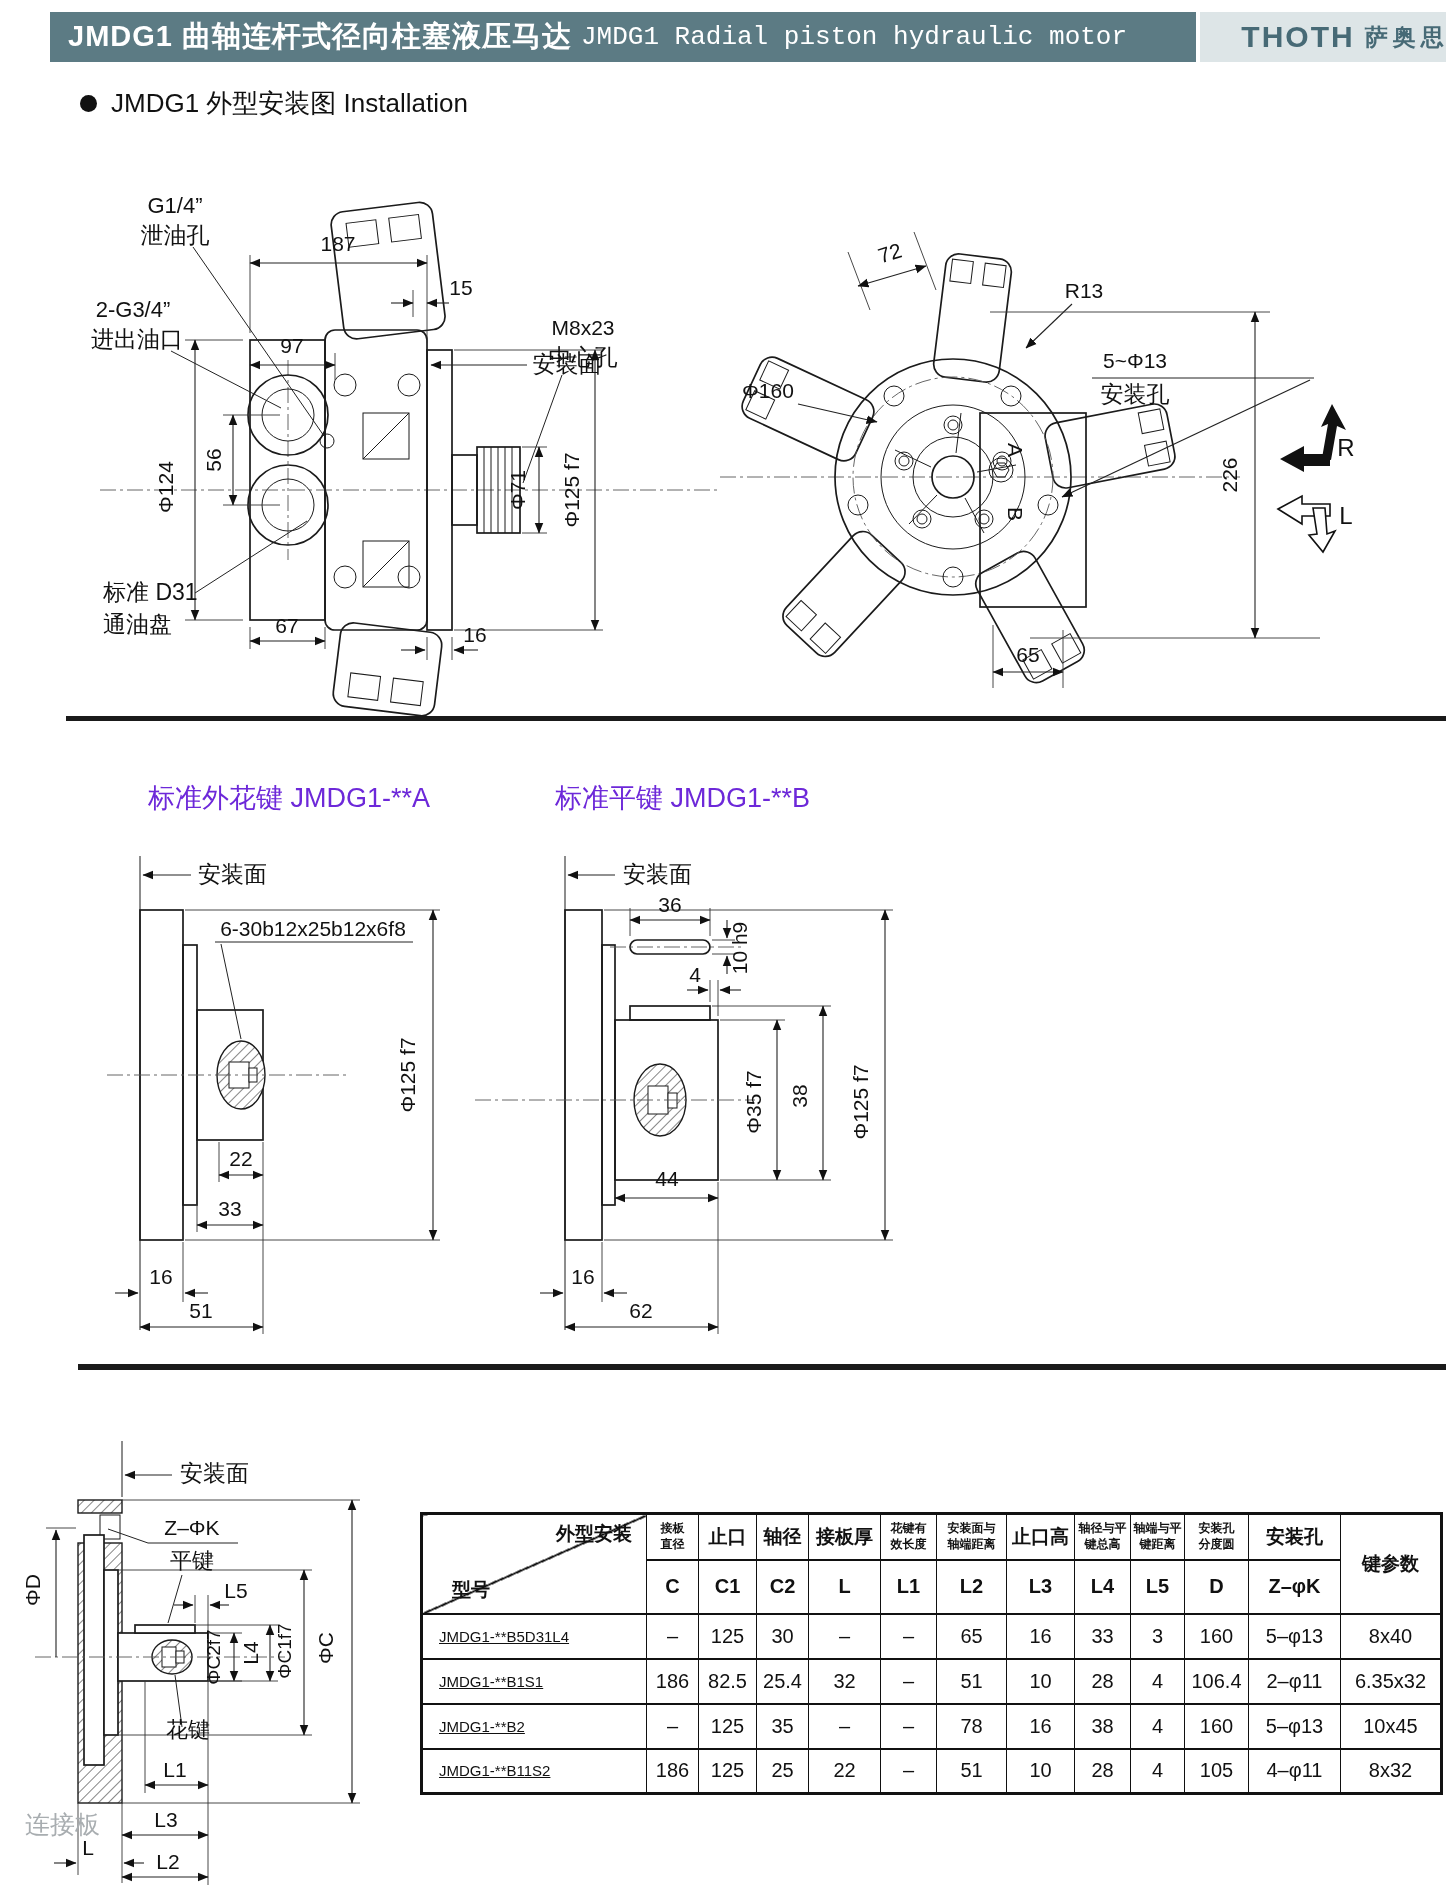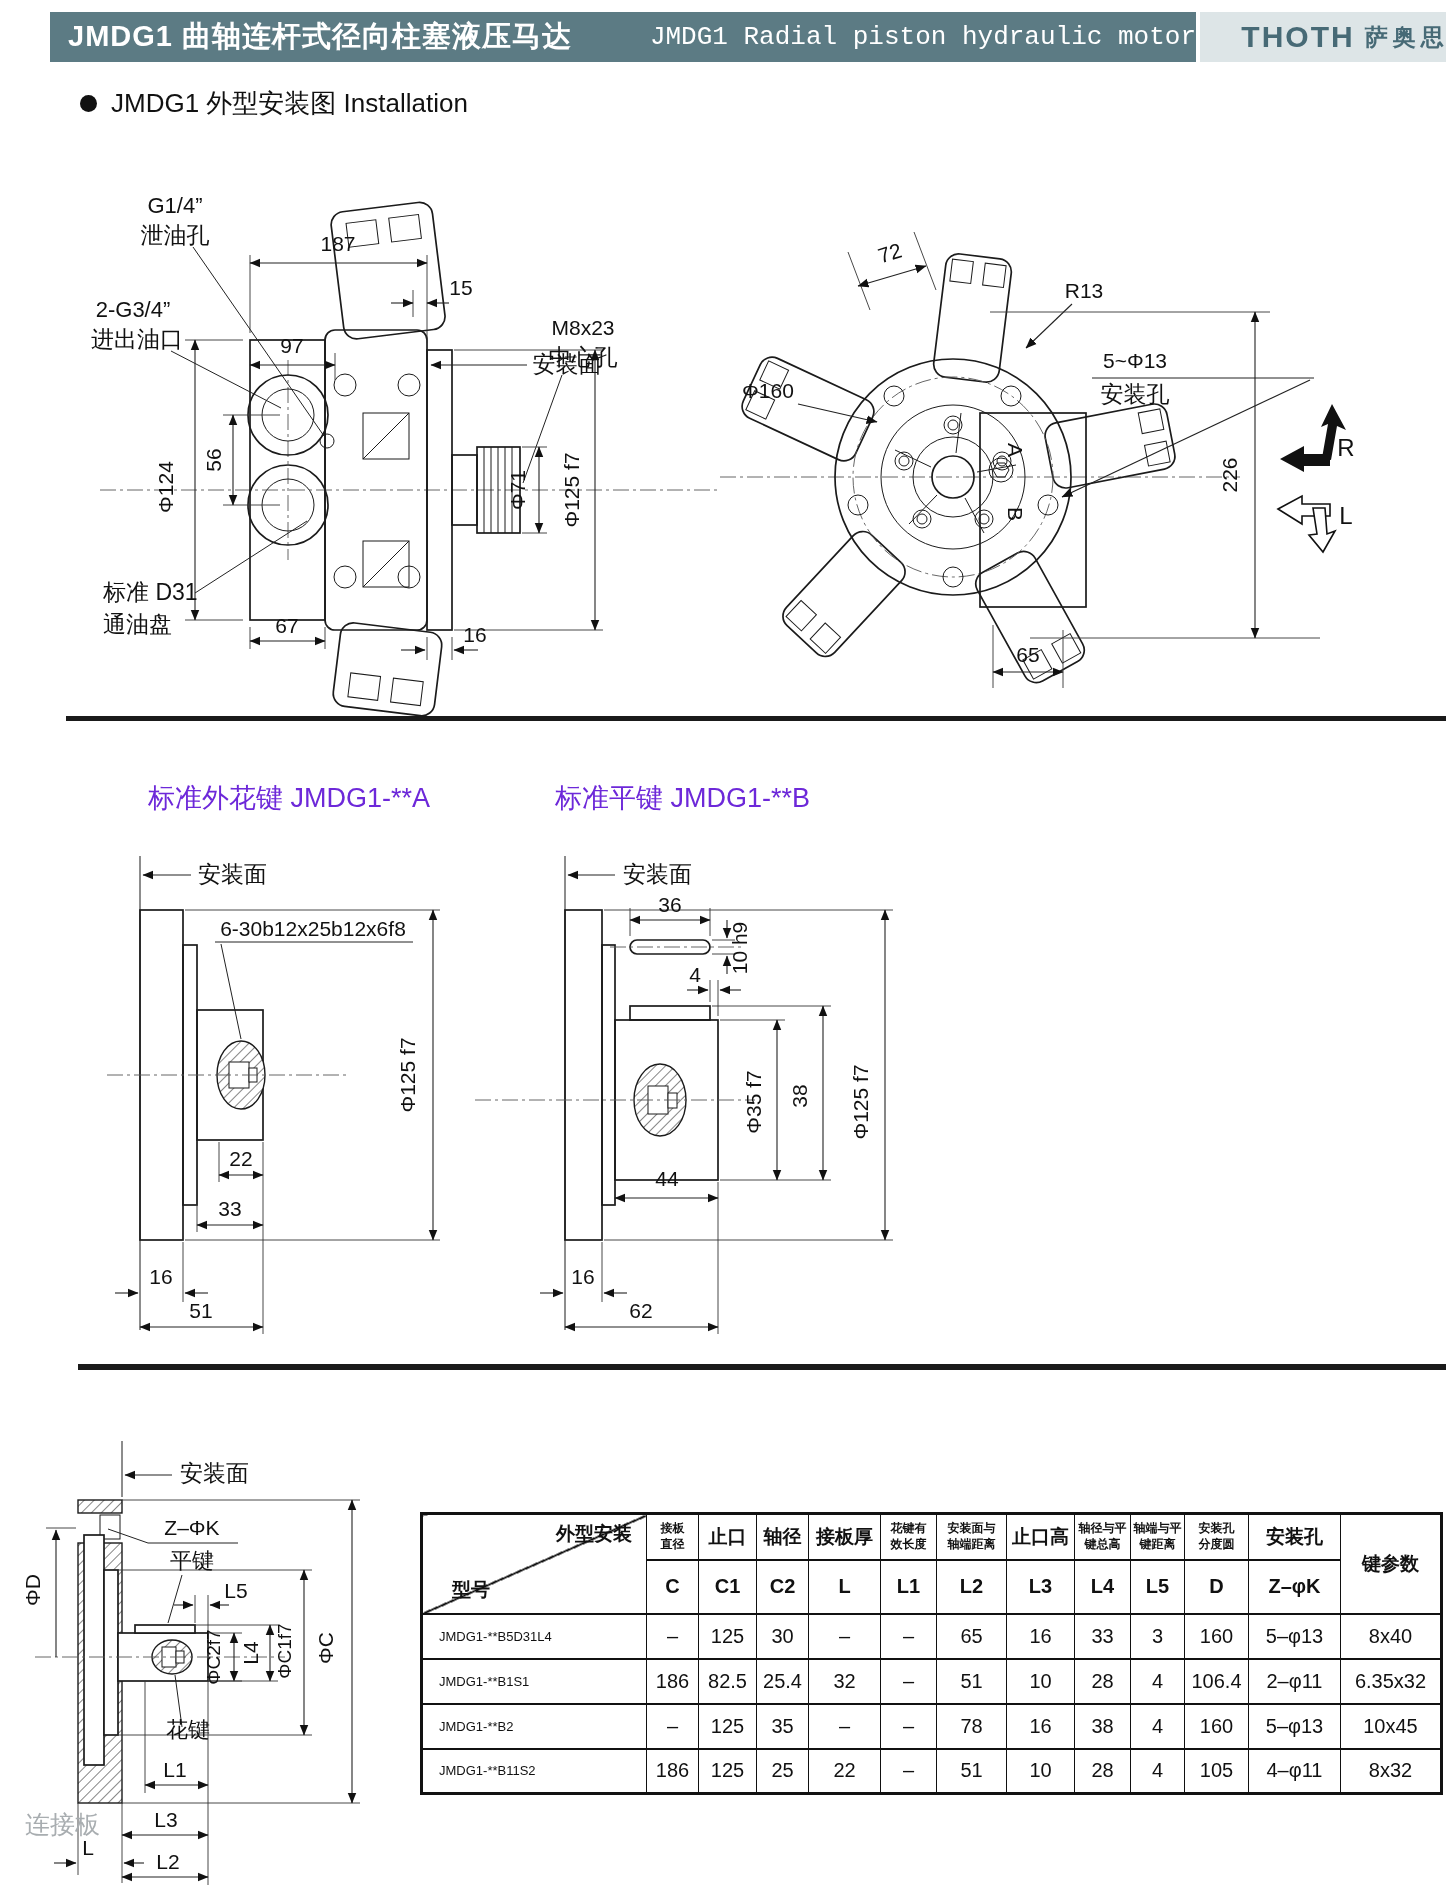--- a/index.html
+++ b/index.html
@@ -1,20 +1,20 @@
 <!DOCTYPE html>
 <html><head>
 <meta charset="utf-8">
 <style>
   html,body{margin:0;padding:0;background:#fff;}
   .page{position:relative;width:1446px;height:1896px;background:#fff;overflow:hidden;
         font-family:"Liberation Sans","DejaVu Sans",sans-serif;color:#111;}
   
   .topbar{position:absolute;left:50px;top:12px;width:1146px;height:50px;background:#5c7b84;
-          display:flex;align-items:center;justify-content:space-between;}
+          display:flex;align-items:center;}
   .topbar .zh{color:#fff;font-size:29px;font-weight:bold;margin-left:18px;letter-spacing:1px;white-space:nowrap;}
   .topbar .en{color:#fff;font-size:26px;margin-left:9px;white-space:nowrap;font-family:Liberation Mono, monospace;}
   .logo{position:absolute;left:1200px;top:12px;width:290px;height:50px;background:#dde5e7;
         display:flex;align-items:center;justify-content:center;gap:10px;}
   .logo .b{color:#476a76;font-size:30px;font-weight:bold;letter-spacing:2px;}
   .logo .bc{color:#476a76;font-size:23px;font-weight:bold;letter-spacing:5px;}
   
   .sect{position:absolute;left:80px;top:86px;font-size:26px;display:flex;align-items:center;gap:14px;}
   .bullet{width:17px;height:17px;background:#111;border-radius:50%;display:inline-block;}
   
@@ -41,21 +41,21 @@
               width:1020px;border:3px solid #111;background:#fff;}
   #spec-table th,#spec-table td{border:solid #111;border-width:2px 1.4px;text-align:center;padding:0;}
   #spec-table thead tr:first-child{height:46px;}
   #spec-table thead tr:last-child{height:54px;}
   #spec-table tbody tr{height:45px;}
   #spec-table th{font-weight:bold;}
   .h-lg{font-size:19px;}
   .h-sm{font-size:12px;line-height:1.3;}
   .h-sub{font-size:20px;}
   #spec-table td{font-size:20px;}
-  #spec-table td.model{text-align:left;padding-left:16px;font-size:13px;}
+  #spec-table td.model{text-align:left;padding-left:16px;font-size:15px;text-decoration:underline;}
   th.corner{position:relative;
     background-image:linear-gradient(to bottom right,transparent calc(50% - 1px),#111 calc(50% - 1px),#111 calc(50% + 1px),transparent calc(50% + 1px));}
   .c-top{position:absolute;top:6px;right:14px;font-size:19px;}
   .c-bottom{position:absolute;bottom:10px;left:29px;font-size:19px;}
 </style>
 </head>
 <body>
 
 <svg width="0" height="0" style="position:absolute" aria-hidden="true">
   <defs>

